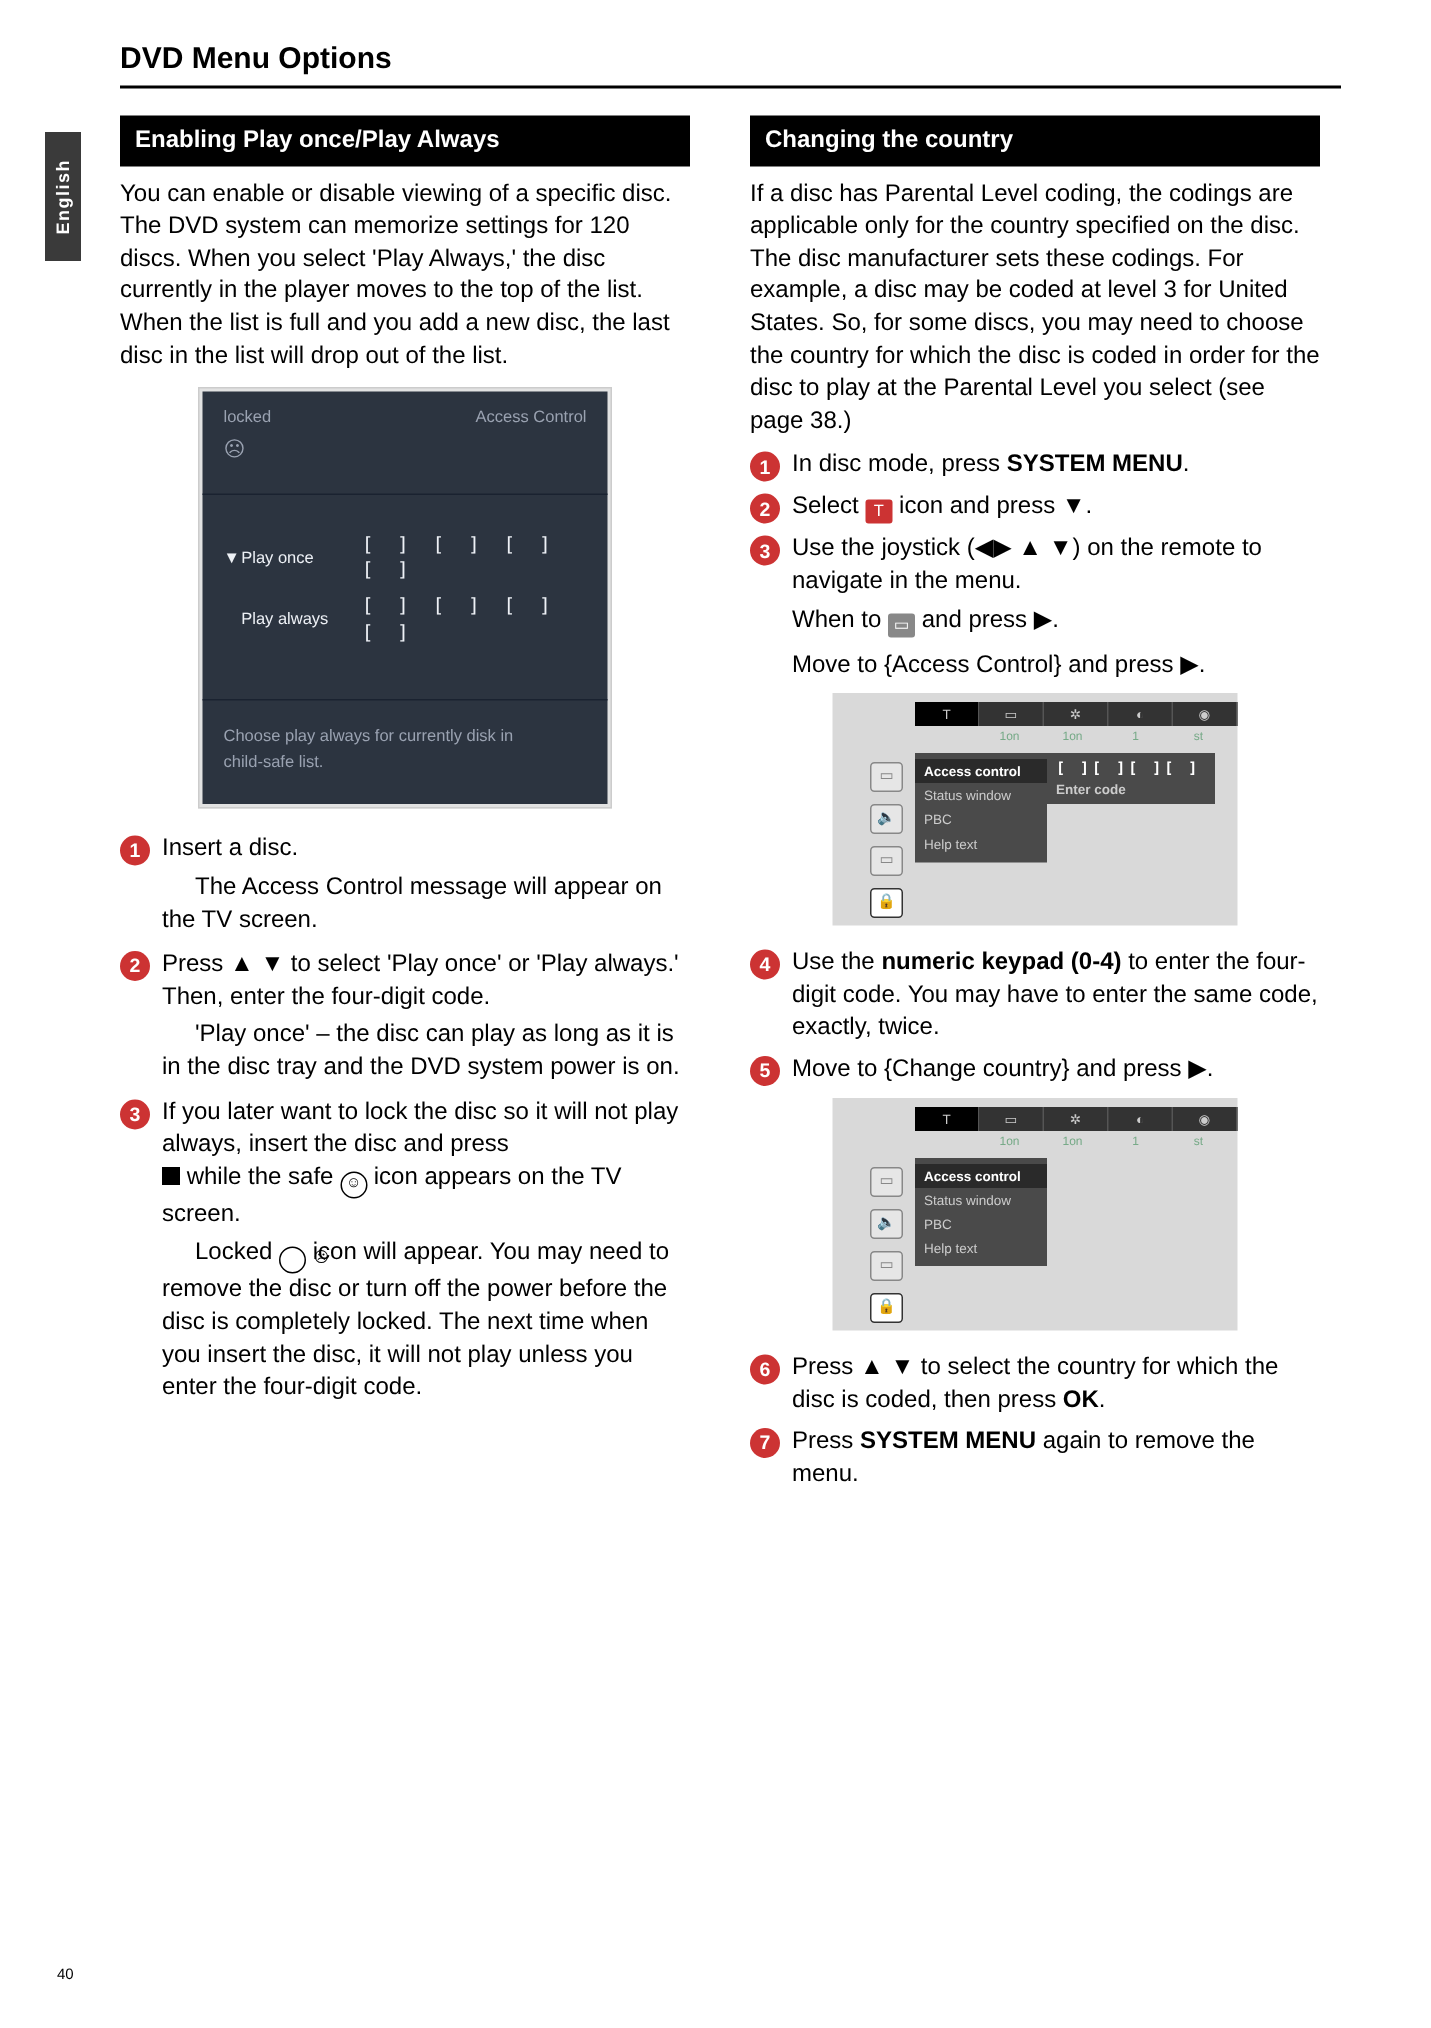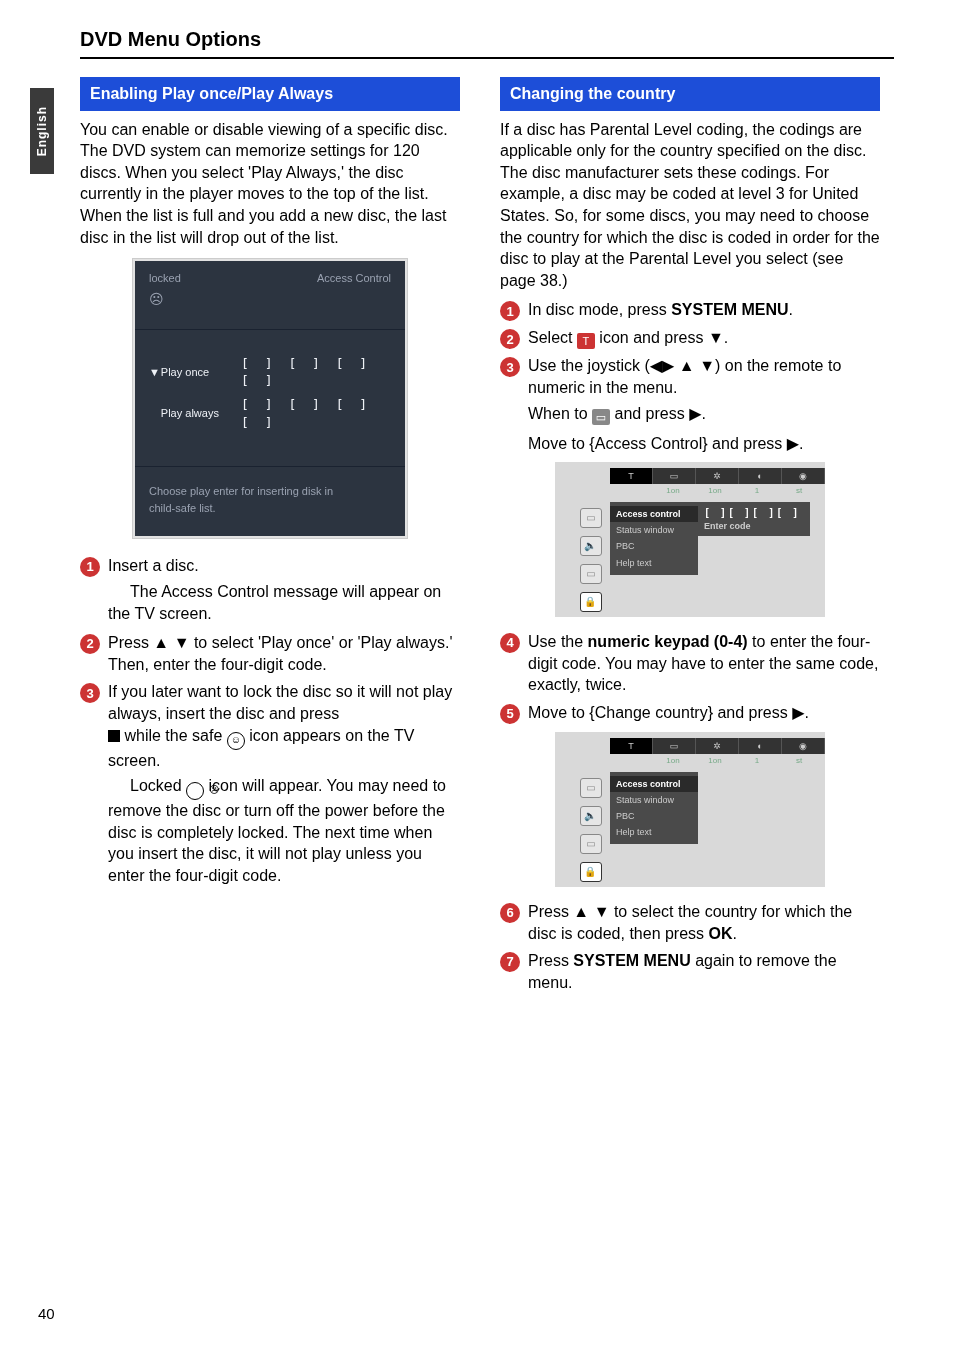--- a/index.html
+++ b/index.html
@@ -46,21 +46,21 @@
   .cols {
     display: flex;
     gap: 40px;
   }
   .col {
     width: 380px;
     font-size: 16px;
     line-height: 1.35;
   }
   .section-bar {
-    background: #1d4ed8;
+    background: #000000;
     color: #fff;
     font-weight: bold;
     padding: 6px 10px;
     font-size: 16px;
     margin-bottom: 8px;
   }
   p { margin: 0 0 8px 0; }
   .indent { text-indent: 22px; }
   .numlist { display: flex; margin: 6px 0 4px 0; }
   .numbadge {
@@ -216,21 +216,21 @@
   }
   .osd-right .r1 { color:#fff; font-weight:bold; font-family:monospace; letter-spacing:2px; font-size:10px;}
   .osd-right .r2 { font-weight:bold; font-size:9px;}
   .osd-right .ri { font-size:9px; padding:1px 0; }
   .osd-right .ri.sel { color:#fff; font-weight:bold; }
 
   .page-num {
     position: absolute;
     left: 38px;
     bottom: 30px;
-    font-size: 15px;
+    font-size: 10px;
   }
 </style>
 </head>
 <body>
 
 <div class="vert-tab">
     <span>English</span>
   </div>
 
 <div class="page">
@@ -258,36 +258,37 @@
               <span class="lab">Play once</span>
               <span class="d1-code">[ ] [ ] [ ] [ ]</span>
             </div>
             <div class="d1-row">
               <span class="d1-arrow"></span>
               <span class="lab">Play always</span>
               <span class="d1-code">[ ] [ ] [ ] [ ]</span>
             </div>
           </div>
           <div class="d1-bot">
-            <div>Choose play enter for inserting disk in</div>
+            <div>Choose play always for currently disk in</div>
             <div>child-safe list.</div>
           </div>
         </div>
       </div>
 
       <div class="numlist">
         <span class="numbadge">1</span>
         <span class="numtxt">Insert a disc.</span>
       </div>
       <p class="sub indent">The Access Control message will appear on the TV screen.</p>
 
       <div class="numlist">
         <span class="numbadge">2</span>
         <span class="numtxt">Press ▲ ▼  to select 'Play once' or 'Play always.'  Then, enter the four-digit code.</span>
       </div>
+      <p class="sub indent">'Play once' – the disc can play as long as it is in the disc tray and the DVD system power is on.</p>
 
       <div class="numlist">
         <span class="numbadge">3</span>
         <span class="numtxt">
           <span>If you later want to lock the disc so it will not play always, insert the disc and press  </span><br>
           <span class="sq-icon"></span><span>  while the safe </span><span class="circ-icon">☺</span><span> icon appears on the TV screen.</span>
         </span>
       </div>
       <p class="sub indent">
         <span>Locked </span><span class="circ-icon">☹</span><span> icon will appear.  You may need to remove the disc or turn off the power before the disc is completely locked.  The next time when you insert the disc, it will not play unless you enter the four-digit code.</span>
@@ -307,21 +308,21 @@
 
       <div class="numlist">
         <span class="numbadge">2</span>
         <span class="numtxt">
           <span>Select </span><span class="inline-icon">T</span><span> icon and press ▼.</span>
         </span>
       </div>
 
       <div class="numlist">
         <span class="numbadge">3</span>
-        <span class="numtxt">Use the joystick (◀▶ ▲ ▼) on the remote to numeric in the menu.</span>
+        <span class="numtxt">Use the joystick (◀▶ ▲ ▼) on the remote to navigate in the menu.</span>
       </div>
       <p class="sub">
         <span>When to </span><span class="inline-icon gray">▭</span><span> and press ▶.</span>
       </p>
       <p class="sub">Move to {Access Control} and press ▶.</p>
 
       <div class="osd">
         <div class="osd-top">
           <div class="cell first">T</div>
           <div class="cell">▭</div>

